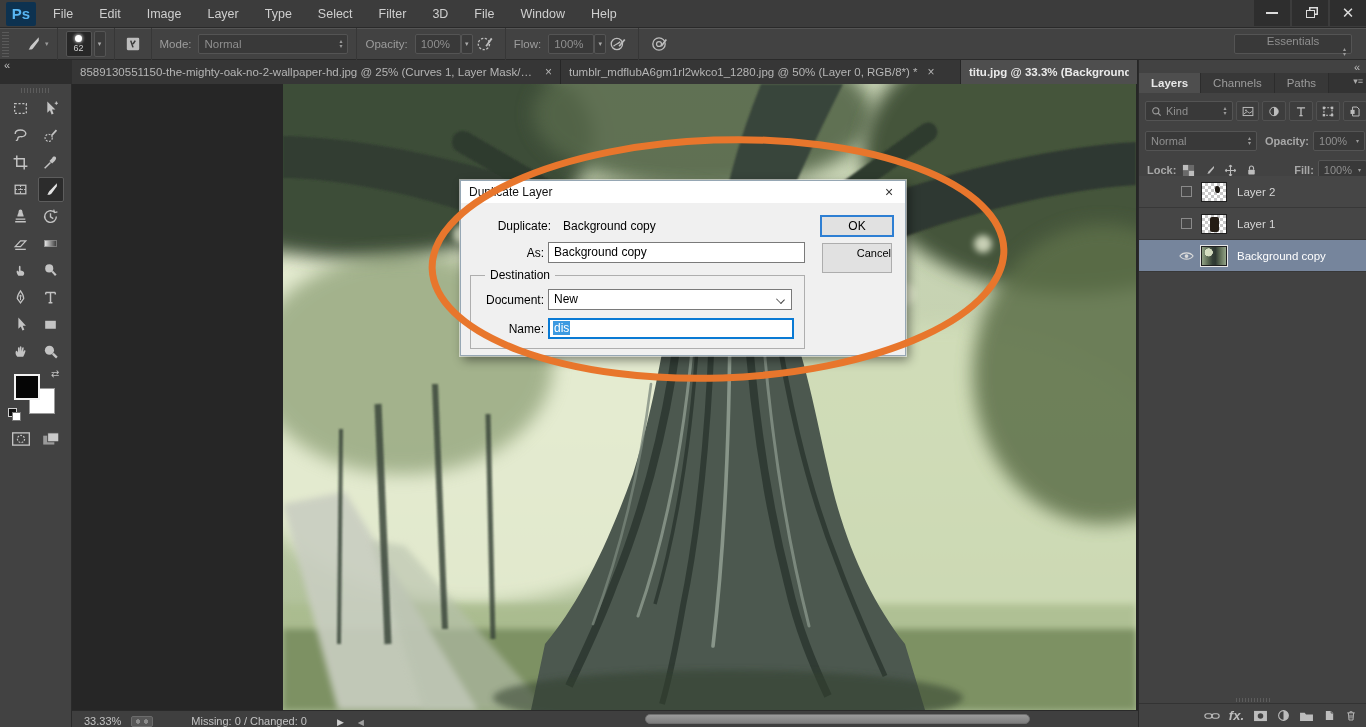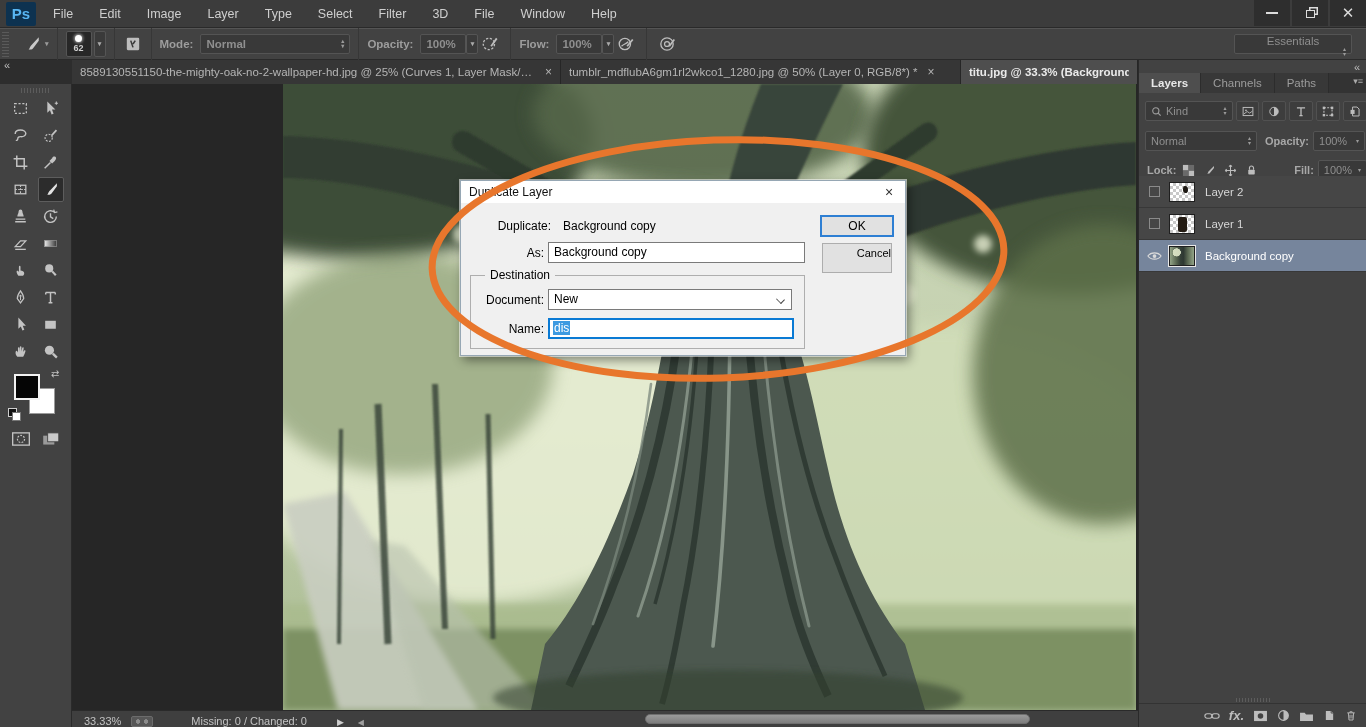--- a/index.html
+++ b/index.html
@@ -17,21 +17,21 @@
   .winbtn { width:36px; height:26px; display:flex; align-items:center; justify-content:center; background:#2e2e2e; margin-left:2px;}
   .winbtn .bar { width:12px; height:2px; background:#dcdcdc; }
   .winbtn .sq { width:9px; height:8px; border:1.5px solid #dcdcdc; box-shadow:3px -3px 0 -1.5px #2e2e2e, 3px -3px 0 0 #dcdcdc; margin-top:2px;}
   .winbtn .x { color:#dcdcdc; font-size:15px; line-height:1; }
 
   
   #optionsbar { position:absolute; left:0; top:28px; width:1366px; height:32px; background:#424242;
     border-top:1px solid #555; border-bottom:1px solid #2a2a2a; display:flex; align-items:center; color:#9d9d9d; font-size:11.5px;}
   .grip-v { width:7px; height:26px; margin:0 4px 0 2px;
     background-image:repeating-linear-gradient(0deg,#5a5a5a 0 1px,transparent 1px 3px); }
-  .ob-group { display:flex; align-items:center; height:32px; padding:0 8px; border-right:1px solid #373737;font-weight:bold;}
+  .ob-group { display:flex; align-items:center; height:32px; padding:0 8px; border-right:1px solid #373737;}
   .tool-preview { display:flex; align-items:center; gap:2px; }
   .brush-chip { width:26px; height:26px; background:#272727; border:1px solid #555; border-radius:2px;
     display:flex; flex-direction:column; align-items:center; justify-content:center; color:#cfcfcf; font-size:9px;}
   .brush-chip .dot { width:7px; height:7px; border-radius:50%; background:#fff; margin-bottom:1px;
     box-shadow:0 0 3px 1px rgba(255,255,255,.6);}
   .mini-drop { width:12px; height:26px; background:#3a3a3a; border:1px solid #555; border-radius:2px;
     display:flex; align-items:center; justify-content:center; color:#aaa; font-size:7px;}
   .dropdown { background:#393939; border:1px solid #545454; border-radius:2px; height:20px;
     display:flex; align-items:center; padding:0 5px; color:#8f8f8f; }
   .dd-arrows { margin-left:auto; display:flex; flex-direction:column; line-height:5px; font-size:6px; color:#9a9a9a; padding-left:6px;}
@@ -90,21 +90,21 @@
   #panel-menu-btn { margin-left:auto; color:#aaa; font-size:9px; padding:3px 4px 0 0;}
   .prow { position:absolute; left:0; width:228px; display:flex; align-items:center; color:#9d9d9d; font-size:11px; }
   #kind-dd { width:88px; margin-left:6px; }
   .ficon { width:24px; height:20px; margin-left:3px; background:#3d3d3d; border:1px solid #515151; border-radius:2px;
     display:flex; align-items:center; justify-content:center;}
   #blend-dd { width:112px; margin-left:6px; }
   .plabel { margin-left:8px; font-weight:bold; color:#a8a8a8;}
   .val-dd { width:52px; margin-left:4px; }
   .lock-ico { width:20px; height:18px; margin-left:4px; display:flex; align-items:center; justify-content:center;}
   #layerlist { position:absolute; left:0; top:116px; width:228px; }
-  .lrow { height:32px; display:flex; align-items:center; border-bottom:1px solid #383838; background:#464646; }
+  .lrow { height:32px; display:flex; align-items:center; border-bottom:1px solid #383838; background:#464646;padding-left:32px; }
   .lrow.selected { background:#76859c; }
   .eye-col { width:30px; display:flex; align-items:center; justify-content:center; }
   .vis-box { width:11px; height:11px; border:1px solid #8a8a8a; background:transparent;}
   .thumb { width:26px; height:20px; border:1px solid #1f1f1f; margin-right:10px; position:relative; flex:none;}
   .thumb.sel { outline:1px solid #e8e8e8; }
   .thumb.checker { background-image:conic-gradient(#c8c8c8 25%, #ffffff 0 50%, #c8c8c8 0 75%, #ffffff 0); background-size:6px 6px; background-color:#fff;}
   .thumb.tree { background:
       radial-gradient(circle at 28% 30%, rgba(225,233,203,.9) 0 18%, transparent 20%),
       linear-gradient(90deg,#93a487 0%,#5a6852 26%,#343f37 44%,#2e3832 56%,#5a6852 74%,#93a487 100%); }
   .blob-s { position:absolute; left:13px; top:3px; width:5px; height:7px; background:#1d1812; border-radius:40% 60% 55% 45%;}

